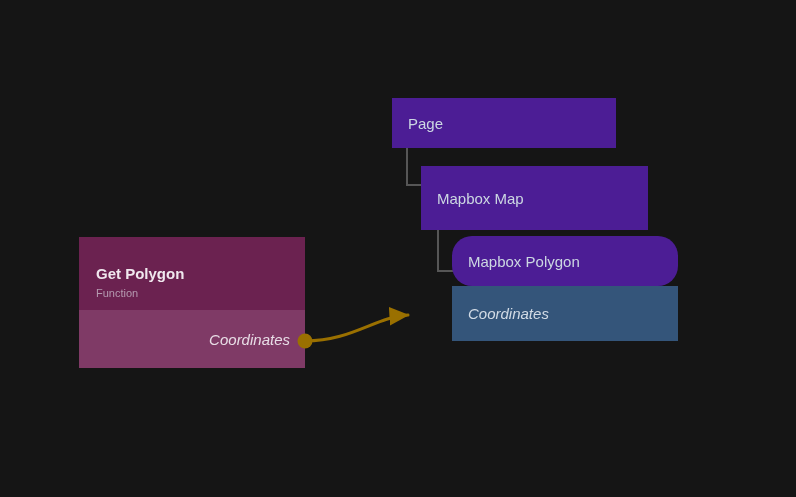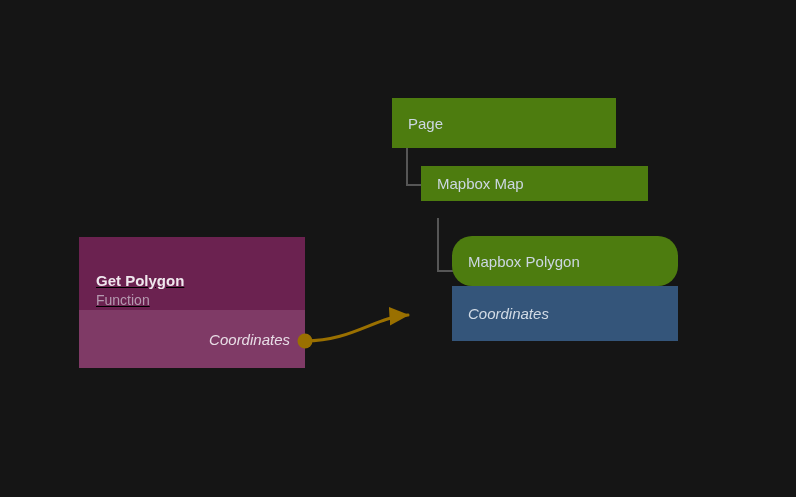--- a/index.html
+++ b/index.html
@@ -31,40 +31,39 @@
     flex-direction: column;
     justify-content: center;
   }
   .node-title {
     font-size: 15px;
     line-height: 19px;
     color: #ccd7e2;
     white-space: nowrap;
   }
   .node-subtitle {
-    font-size: 14px;
+    font-size: 11px;
     line-height: 19px;
     color: #b59ab0;
     white-space: nowrap;
   }
 
   
   .node-blue .node-header {
-    background: #4d7c0f;
+    background: #4c1d95;
     padding-left: 16px;
   }
   .node-blue .node-title { font-weight: normal; }
 
   
   .node-purple .node-header {
     background: #6b2250;
     padding-left: 17px;
-    justify-content: flex-end;
+    justify-content: center;
     padding-top: 20px;
-    text-decoration: underline;
   }
   .node-purple .node-title {
     font-weight: bold;
     color: #f0e8ee;
     font-size: 15px;
     line-height: 20px;
   }
 
   
   .port-row {
@@ -113,21 +112,21 @@
 
   <div class="tree-link" style="left:406px; top:148px; width:16px; height:38px;"></div>
   <div class="tree-link" style="left:437px; top:218px; width:16px; height:54px;"></div>
 
   <div class="node node-blue" style="left:392px; top:98px; width:224px; height:50px;">
     <div class="node-header">
       <div class="node-title">Page</div>
     </div>
   </div>
 
-  <div class="node node-blue" style="left:421px; top:166px; width:227px; height:35px;">
+  <div class="node node-blue" style="left:421px; top:166px; width:227px; height:64px;">
     <div class="node-header">
       <div class="node-title">Mapbox Map</div>
     </div>
   </div>
 
   <div class="node node-blue" style="left:452px; top:236px; width:226px; height:105px;">
     <div class="node-header" style="height:50px;border-radius:20px;">
       <div class="node-title">Mapbox Polygon</div>
     </div>
     <div class="port-row blue" style="height:55px;">

